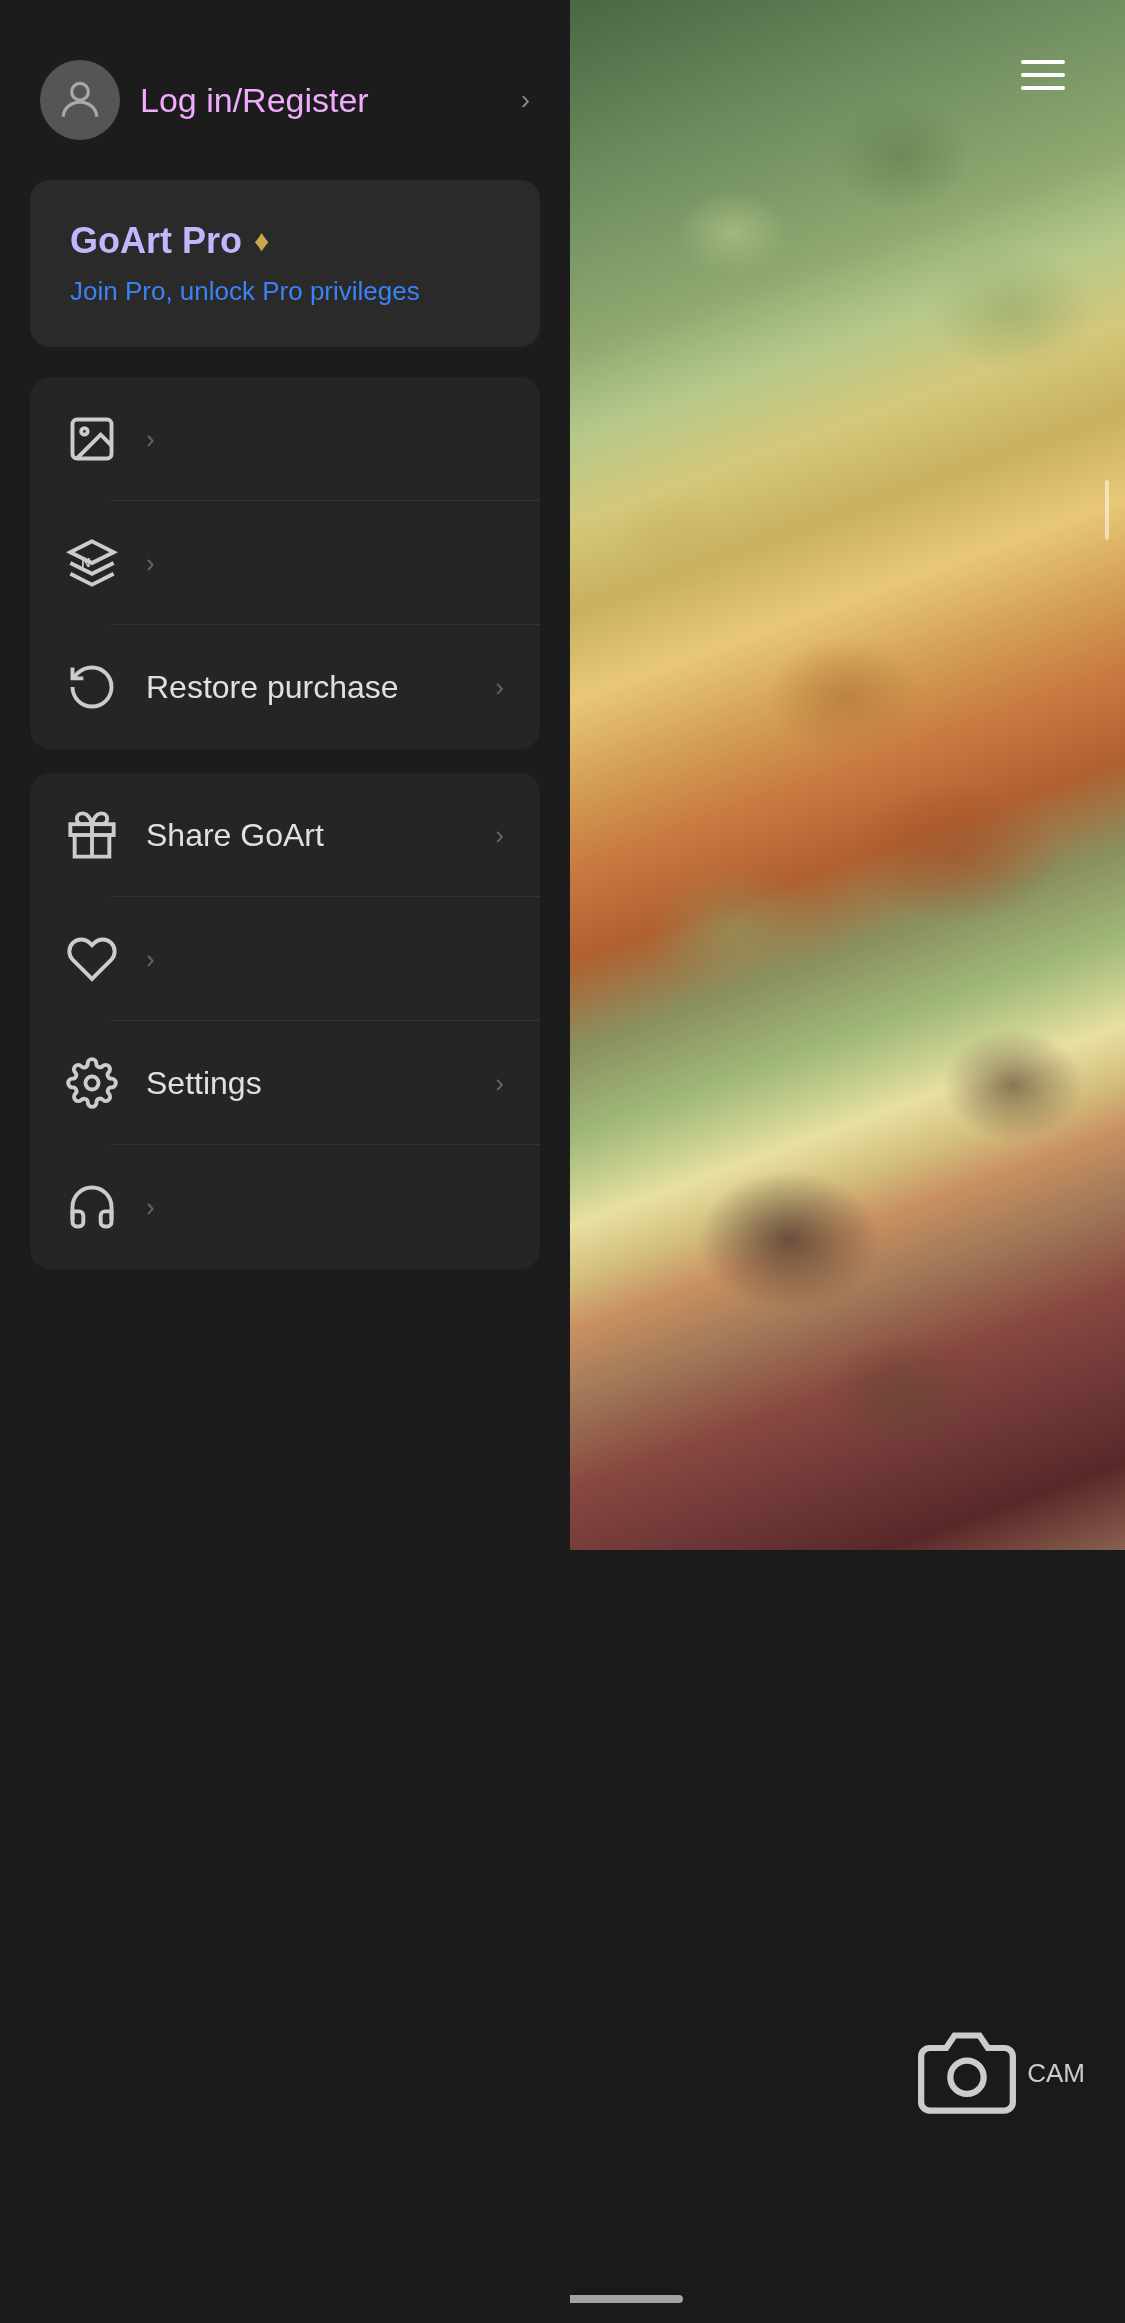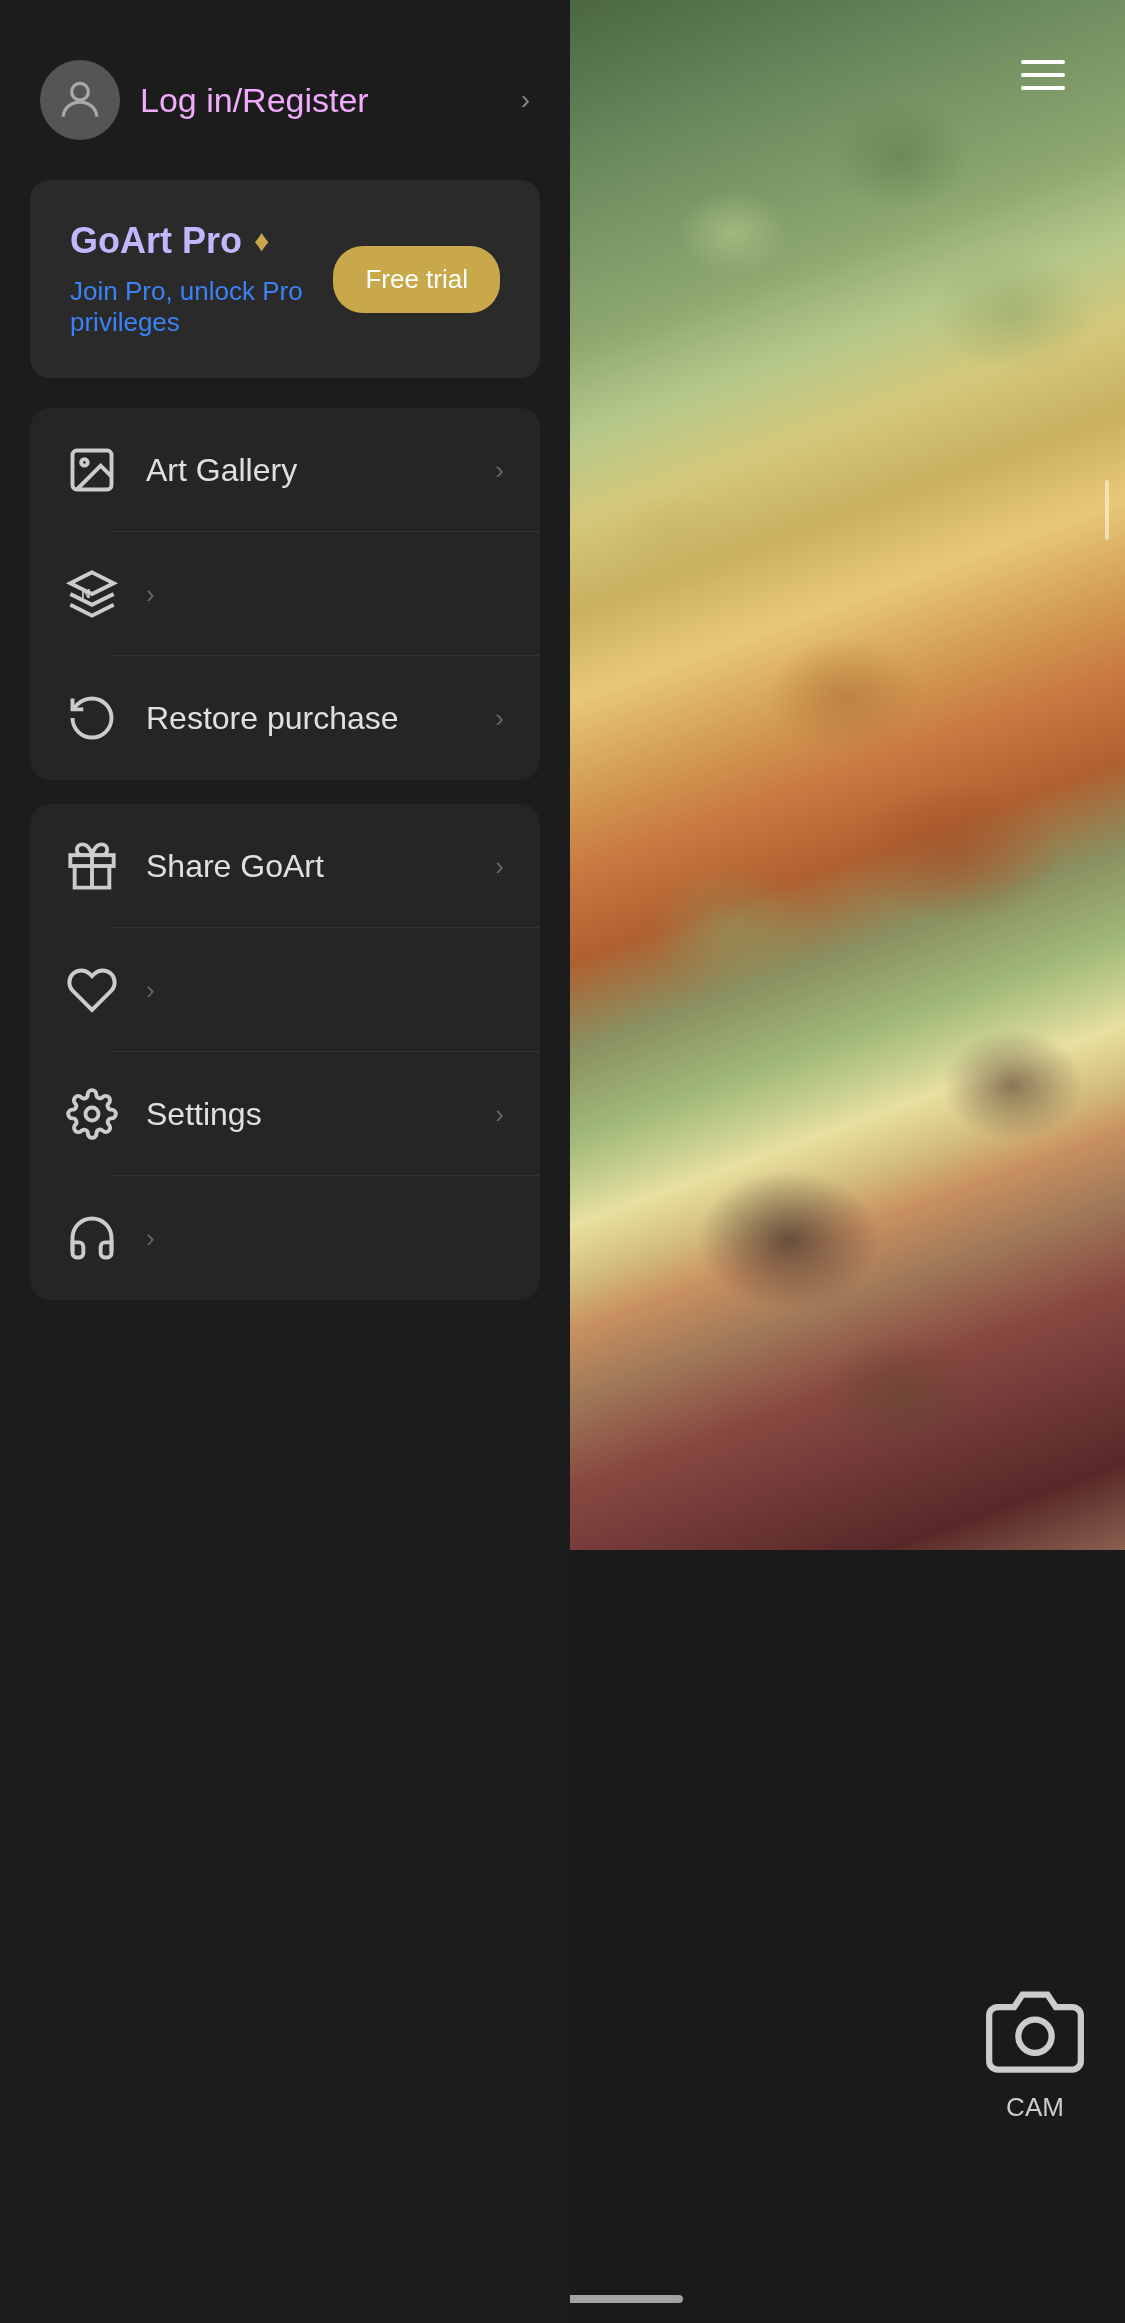--- a/index.html
+++ b/index.html
@@ -218,21 +218,21 @@
       color: #666;
       font-size: 26px;
     }
 
     
     .camera-area {
       position: absolute;
       bottom: 200px;
       right: 40px;
       display: flex;
-      flex-direction: column;
+      flex-direction: row;
       align-items: center;
       gap: 10px;
     }
 
     .camera-icon-wrapper {
       width: 100px;
       height: 100px;
       display: flex;
       align-items: center;
       justify-content: center;
@@ -309,34 +309,32 @@
   </div>
 
   <div class="pro-card">
     <div class="pro-info">
       <div class="pro-title">
         <span class="pro-name">GoArt Pro</span>
         <span class="diamond-icon" style="color:#c8a84b;">♦</span>
       </div>
       <span class="pro-subtitle">Join Pro, unlock Pro privileges</span>
     </div>
-    <button class="free-trial-btn">Free trial</button>
   </div>
 
   <div class="menu-group">
 
     <div class="menu-item">
       <div class="menu-icon">
         <svg viewBox="0 0 24 24" fill="none" stroke="#cccccc" stroke-width="1.8">
           <rect x="3" y="3" width="18" height="18" rx="2" ry="2"></rect>
           <circle cx="8.5" cy="8.5" r="1.5"></circle>
           <polyline points="21 15 16 10 5 21"></polyline>
         </svg>
       </div>
-      <span class="menu-label">Art Gallery</span>
       <span class="menu-chevron">›</span>
     </div>
 
     <div class="menu-item">
       <div class="menu-icon">
         <svg viewBox="0 0 24 24" fill="none" stroke="#cccccc" stroke-width="1.8">
           <path d="M12 2L2 7l10 5 10-5-10-5z"></path>
           <path d="M2 17l10 5 10-5"></path>
           <path d="M2 12l10 5 10-5"></path>
           <text x="7" y="14" font-size="6" fill="#cccccc" stroke="none" font-weight="bold">N</text>

